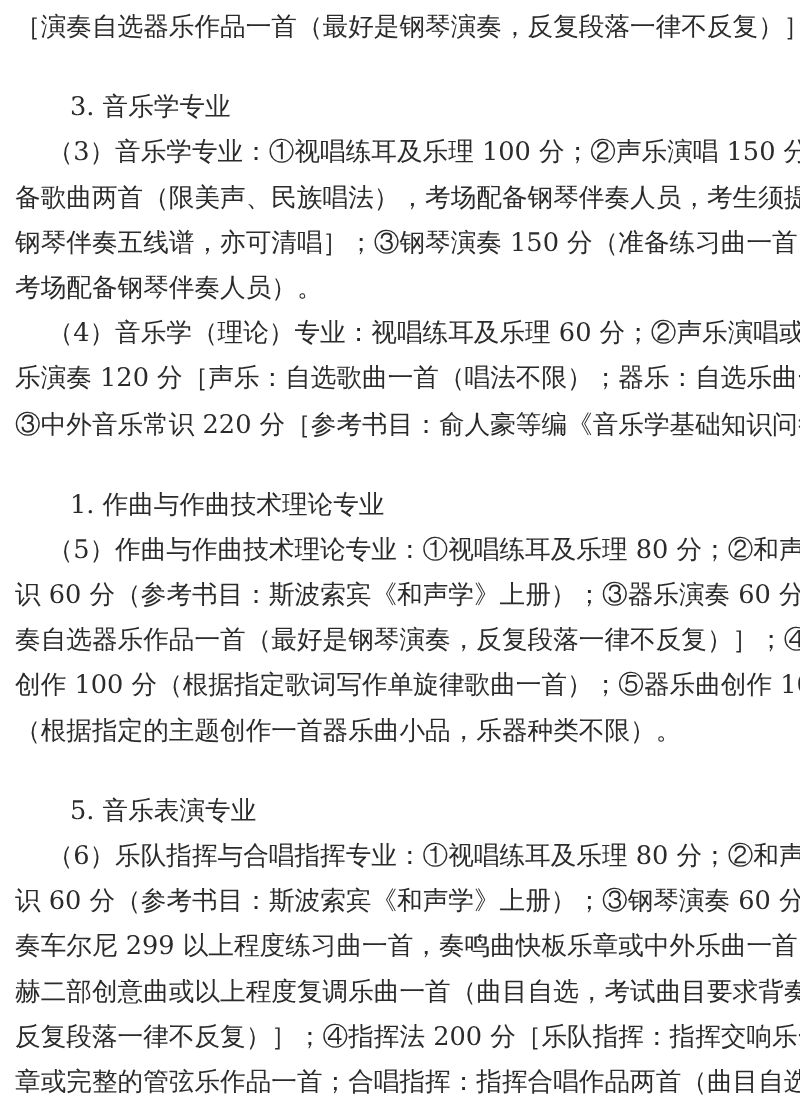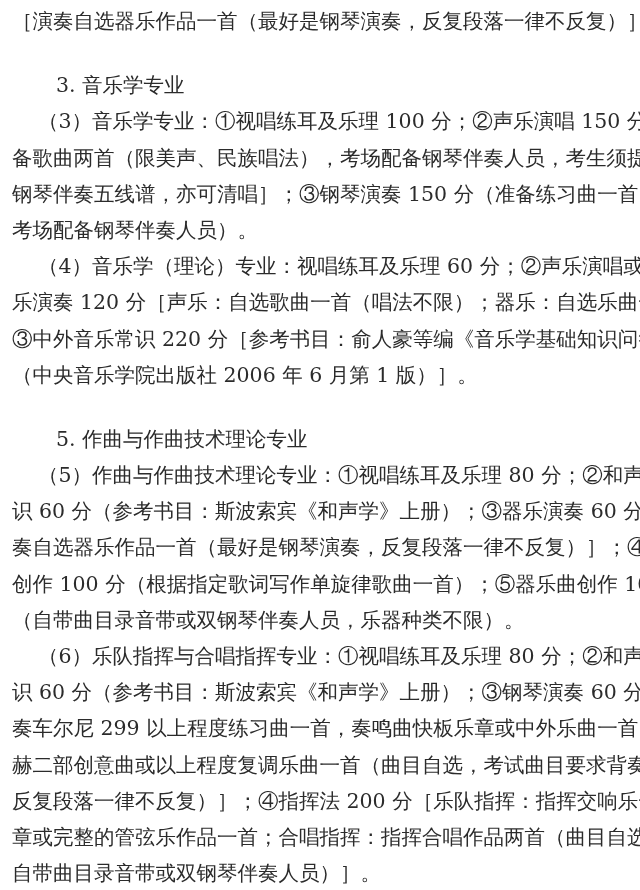--- a/index.html
+++ b/index.html
@@ -54,27 +54,27 @@
 <div class="page">
   <div class="line">［演奏自选器乐作品一首（最好是钢琴演奏，反复段落一律不反复）］；③</div>
   <div class="line heading">3. 音乐学专业</div>
   <div class="line indent">（3）音乐学专业：①视唱练耳及乐理 100 分；②声乐演唱 150 分［准</div>
   <div class="line">备歌曲两首（限美声、民族唱法），考场配备钢琴伴奏人员，考生须提供</div>
   <div class="line">钢琴伴奏五线谱，亦可清唱］；③钢琴演奏 150 分（准备练习曲一首、乐</div>
   <div class="line last">考场配备钢琴伴奏人员）。</div>
   <div class="line indent">（4）音乐学（理论）专业：视唱练耳及乐理 60 分；②声乐演唱或器</div>
   <div class="line">乐演奏 120 分［声乐：自选歌曲一首（唱法不限）；器乐：自选乐曲一首］；</div>
   <div class="line">③中外音乐常识 220 分［参考书目：俞人豪等编《音乐学基础知识问答》</div>
-  <div class="line last">（中央音乐学院出版社 2006 年 6 月第 1 版）］。</div>
-  <div class="line heading">5. 作曲与作曲技术理论专业</div>
+  <div class="line heading">1. 作曲与作曲技术理论专业</div>
   <div class="line indent">（5）作曲与作曲技术理论专业：①视唱练耳及乐理 80 分；②和声知</div>
   <div class="line">识 60 分（参考书目：斯波索宾《和声学》上册）；③器乐演奏 60 分［演</div>
   <div class="line">奏自选器乐作品一首（最好是钢琴演奏，反复段落一律不反复）］；④歌曲</div>
   <div class="line">创作 100 分（根据指定歌词写作单旋律歌曲一首）；⑤器乐曲创作 100 分</div>
-  <div class="line last">（自带曲目录音带或双钢琴伴奏人员，乐器种类不限）。</div>
+  <div class="line last">（根据指定的主题创作一首器乐曲小品，乐器种类不限）。</div>
+  <div class="line heading">5. 音乐表演专业</div>
   <div class="line indent">（6）乐队指挥与合唱指挥专业：①视唱练耳及乐理 80 分；②和声知</div>
   <div class="line">识 60 分（参考书目：斯波索宾《和声学》上册）；③钢琴演奏 60 分［演</div>
   <div class="line">奏车尔尼 299 以上程度练习曲一首，奏鸣曲快板乐章或中外乐曲一首，巴</div>
   <div class="line">赫二部创意曲或以上程度复调乐曲一首（曲目自选，考试曲目要求背奏，</div>
   <div class="line">反复段落一律不反复）］；④指挥法 200 分［乐队指挥：指挥交响乐一个乐</div>
   <div class="line">章或完整的管弦乐作品一首；合唱指挥：指挥合唱作品两首（曲目自选，</div>
   <div class="line last">自带曲目录音带或双钢琴伴奏人员）］。</div>
 
 </div>
 

